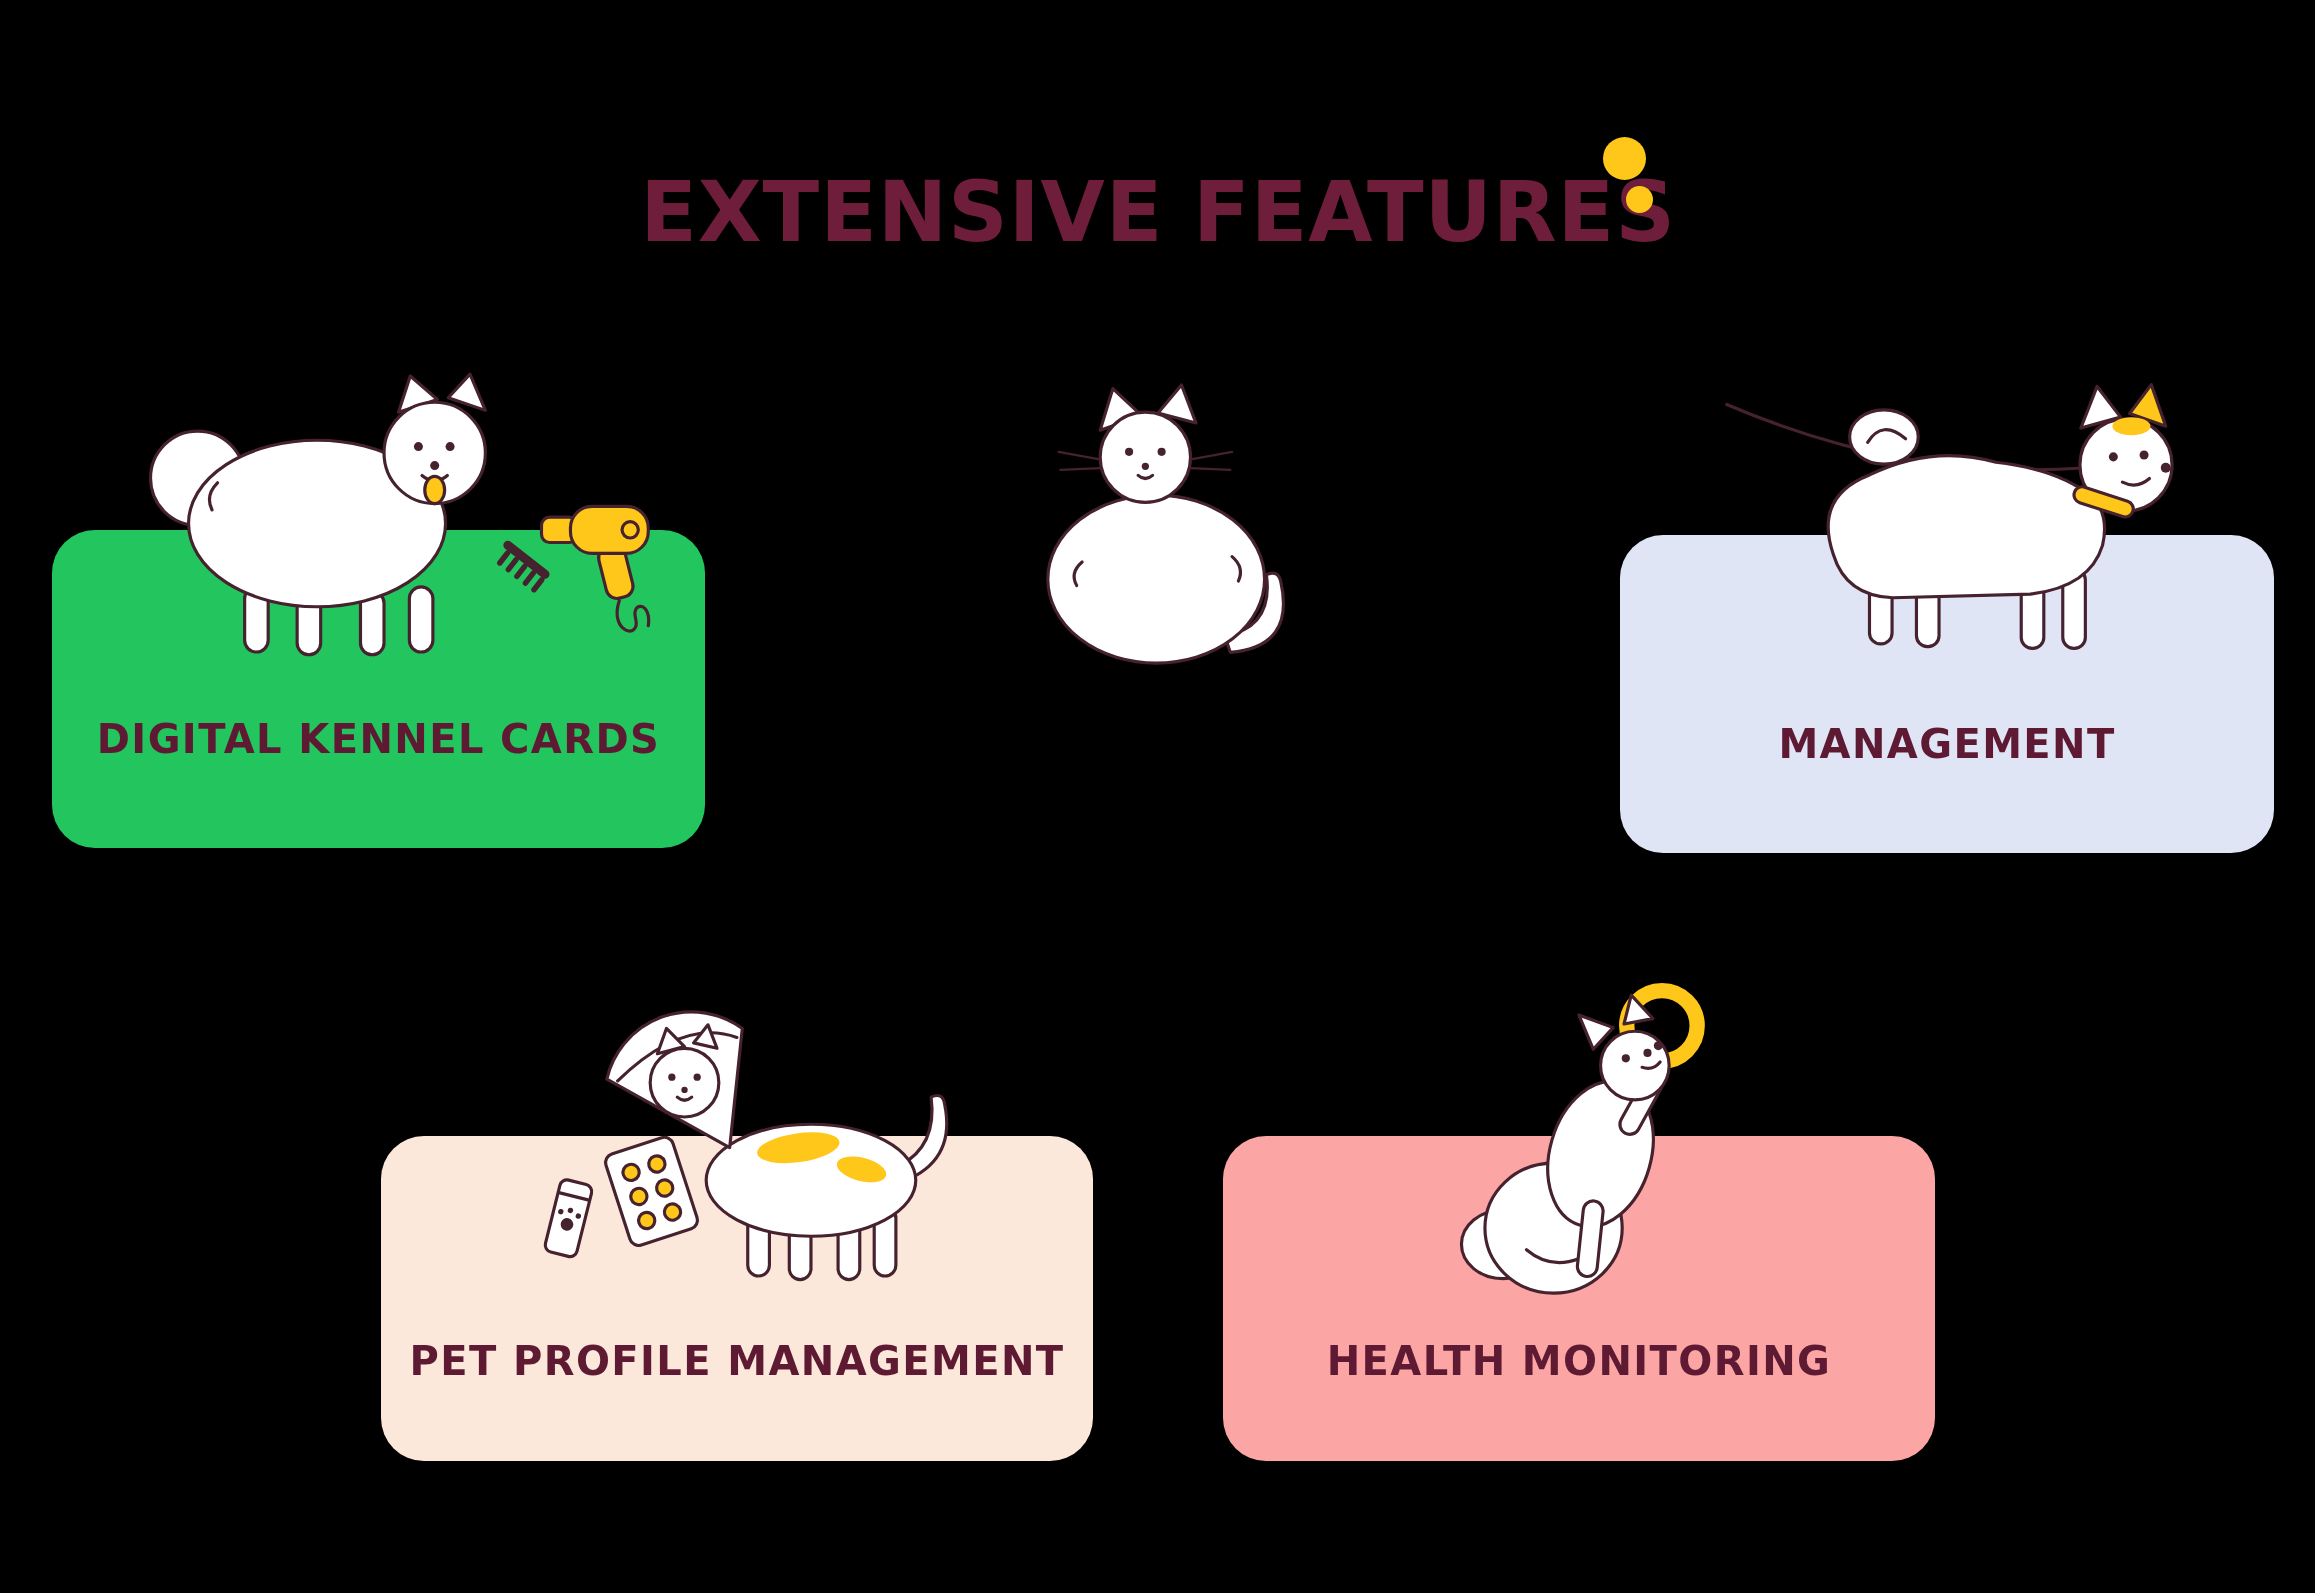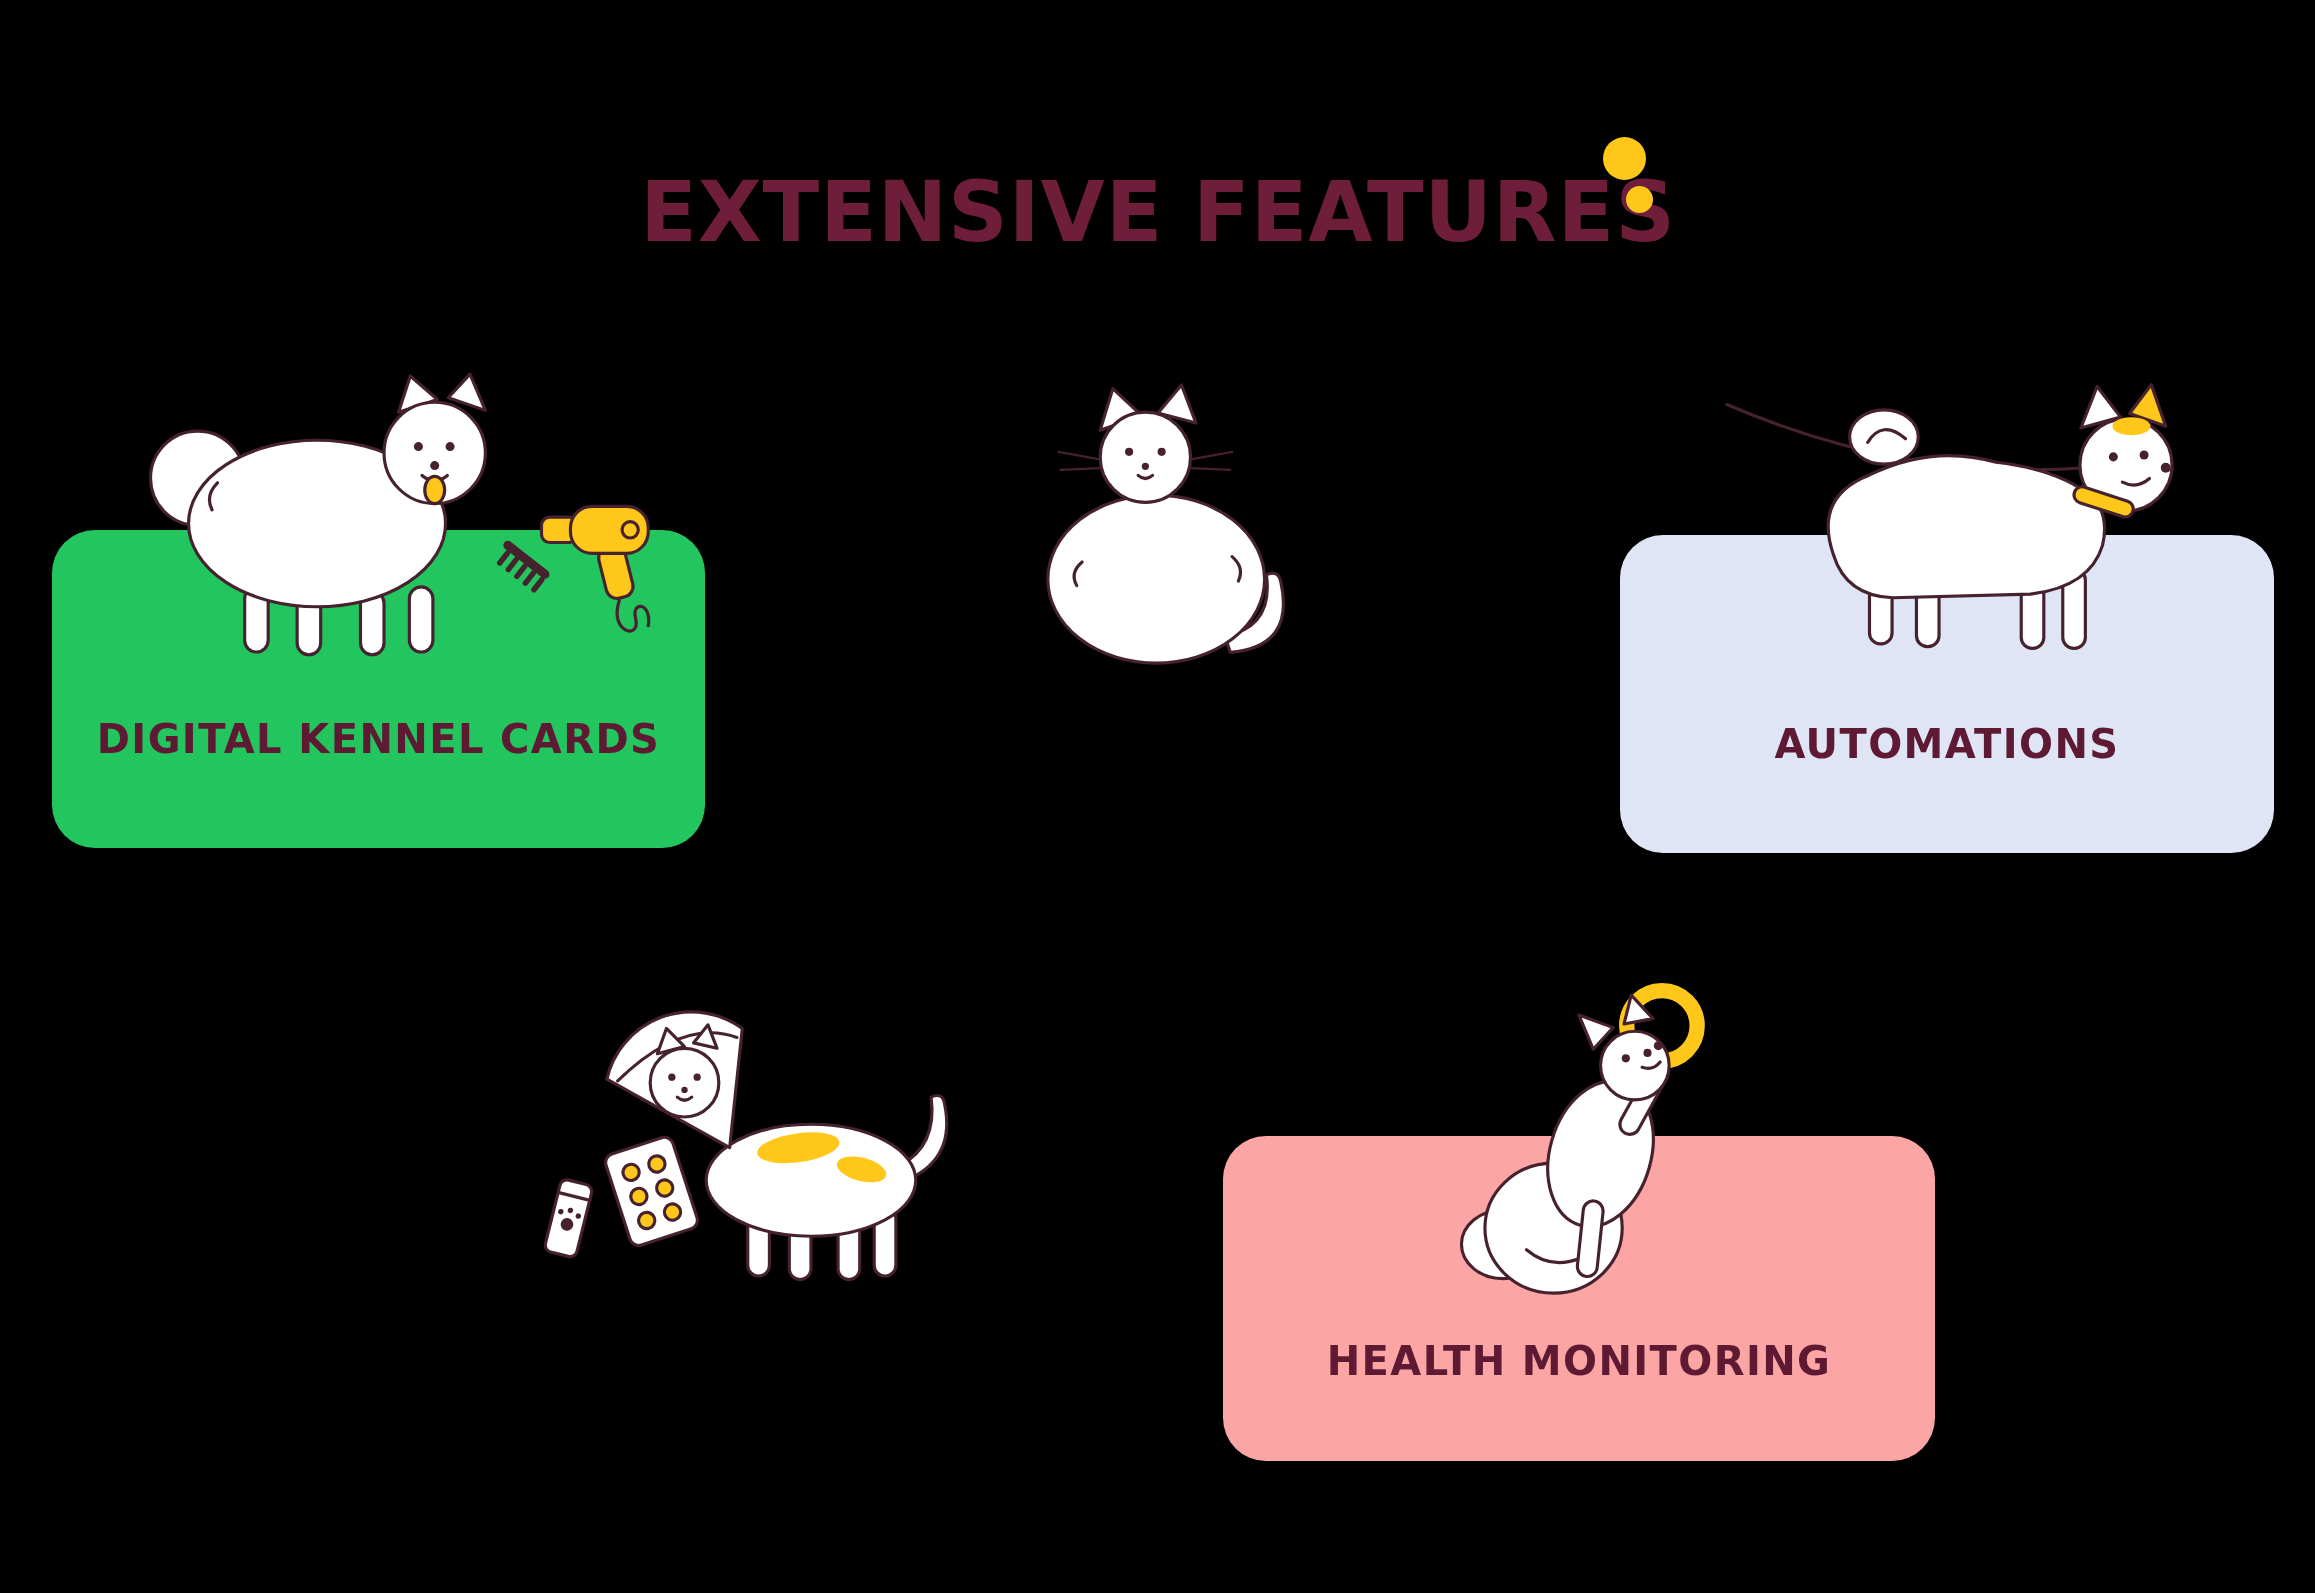--- a/index.html
+++ b/index.html
@@ -57,23 +57,26 @@
 <div class="stage">
 
   <h1 class="title">EXTENSIVE FEATURES</h1>
   <span class="dot dot-lg"></span>
   <span class="dot dot-sm"></span>
 
   <div class="card card-1" style="background-color: #22c55e;">
     <span class="card-label">DIGITAL KENNEL CARDS</span>
   </div>
   <div class="card card-3" style="background-color: rgb(224, 229, 246);">
-    <span class="card-label">AUTOMATIONS</span>
-  </div>
-
+    <span class="card-label">MANAGEMENT</span>
+  </div>
+
+  <div class="card card-4" style="background-color: rgb(251, 232, 218);">
+    <span class="card-label">PET PROFILE MANAGEMENT</span>
+  </div>
   <div class="card card-5" style="background-color: #fca5a5;">
     <span class="card-label">HEALTH MONITORING</span>
   </div>
 
   <svg id="illo-1" class="illo" viewBox="0 0 600 330">
     <g>
       <circle class="line" cx="78" cy="115" r="52"></circle>
       <rect class="line" x="130" y="235" width="26" height="72" rx="13"></rect>
       <rect class="line" x="188" y="240" width="26" height="70" rx="13"></rect>
       <rect class="line" x="258" y="240" width="26" height="70" rx="13"></rect>

